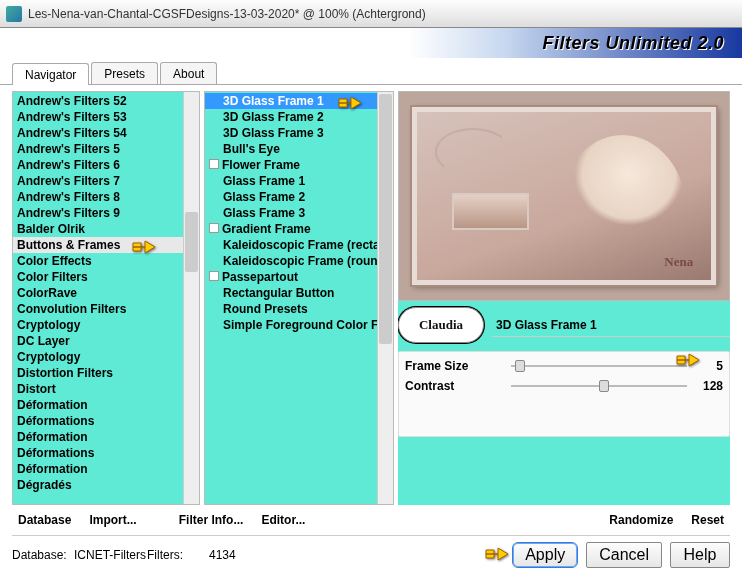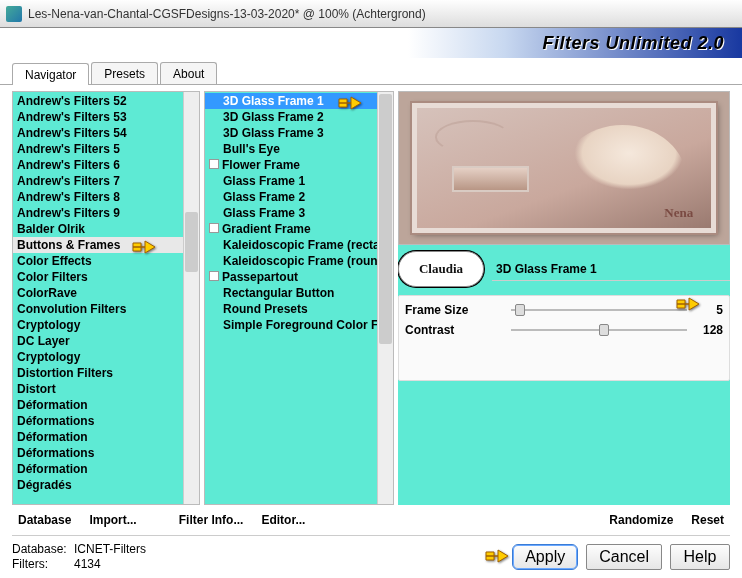--- a/index.html
+++ b/index.html
@@ -17,40 +17,40 @@
 .col1 { width: 188px; display: flex; }
 .col2 { width: 190px; }
 .col3 { flex: 1; border: none; display: flex; flex-direction: column; }
 .listbox { flex: 1; overflow-y: hidden; font-size: 12px; line-height: 16px; color: #000; padding: 1px 0; }
 .listbox .item { padding: 0 4px; white-space: nowrap; cursor: pointer; }
 .listbox .item.selected { background: #3399ff; color: #fff; }
 .listbox .item.hl { background: #e8e8e8; }
 .scrollbar { width: 16px; background: #eee; border-left: 1px solid #ccc; position: relative; }
 .scrollthumb { position: absolute; left: 1px; right: 1px; background: #ccc; border-radius: 2px; }
 .tree-marker { display: inline-block; width: 10px; height: 10px; border: 1px solid #999; margin-right: 3px; font-size: 8px; line-height: 8px; text-align: center; background: #fff; }
-.preview { border: 1px solid #bbb; height: 154px; background: #bca59a; position: relative; display: flex; align-items: center; justify-content: center; }
+.preview { border: 1px solid #bbb; height: 210px; background: #bca59a; position: relative; display: flex; align-items: center; justify-content: center; }
 .preview-img { width: 92%; height: 86%; background: linear-gradient(160deg, #d6c2bb 0%, #c9a89d 60%, #9a7a70 100%); border: 5px solid #e8dcd6; box-shadow: 0 0 0 2px #aa8b80, 2px 2px 6px rgba(0,0,0,0.4); position: relative; overflow: hidden; }
 .head { position: absolute; right: 8%; bottom: 8%; width: 44%; height: 78%; background: radial-gradient(ellipse 60% 55% at 55% 30%, #f5e8dc 0%, #e8d4c3 60%, transparent 70%); border-radius: 50% 50% 45% 45% / 60% 60% 40% 40%; }
 .mini-frame { position: absolute; left: 12%; top: 48%; width: 26%; height: 22%; border: 2px solid #d9cbc3; background: linear-gradient(180deg,#e5d0c5,#b89685); }
 .swirl { position: absolute; left: 6%; top: 10%; width: 26%; height: 28%; border: 2px solid rgba(180,150,140,0.4); border-radius: 50%; border-right-color: transparent; border-bottom-color: transparent; }
 .signature { position: absolute; right: 6%; bottom: 6%; font-family: cursive; font-size: 13px; color: #7a4a42; }
 .badge-row { display: flex; align-items: center; height: 40px; margin-top: 4px; }
 .claudia { width: 86px; height: 36px; background: #fff; border:1px solid #888; border-radius: 18px; display:flex; align-items:center; justify-content:center; font-family: cursive; font-size: 13px; color:#111; box-shadow: 0 0 0 1px #000; margin-right: 8px; }
 .filter-title-box { flex: 1; font-size: 12px; padding: 4px; border-bottom: 1px solid #ccc; }
 .sliders { margin-top: 6px; font-size: 12px; border:1px solid #ddd; padding:4px 6px 40px 6px; background:#fafafa; border-radius:2px; }
 .sliderrow { display: flex; align-items: center; height: 20px; position: relative; }
 .sliderrow .lbl { width: 100px; }
 .sliderrow .track { flex: 1; height: 2px; background: #bbb; position: relative; margin: 0 6px; }
 .sliderrow .thumb { position: absolute; top: -5px; width: 10px; height: 12px; background: #ddd; border: 1px solid #888; border-radius: 2px; }
 .sliderrow .val { width: 30px; text-align: right; }
 .btnrow { display: flex; gap: 6px; padding: 6px 12px; font-size: 12px; align-items: center; }
 .btn { padding: 3px 12px; border: 1px solid #888; background: linear-gradient(#fdfdfd,#e6e6e6); border-radius: 2px; cursor: pointer; min-width: 60px; text-align: center; }
 .btn.primary { border-color: #3a7bd5; box-shadow: 0 0 0 1px #6aa8ff inset; border-radius: 6px; }
 .spacer { flex: 1; }
-.statusbar { padding: 4px 12px 6px 12px; font-size: 12px; display:flex; flex-direction:column; gap:1px; border-top:1px solid #ccc; }
+.statusbar { padding: 4px 12px 6px 12px; font-size: 12px; display:flex; flex-direction:row; gap:1px; border-top:1px solid #ccc; }
 .statusbar .srow { display:flex; }
 .statusbar .slabel { width: 62px; }
 .pointer { position: absolute; width: 26px; height: 20px; z-index: 50; }
 .pointer svg { width: 100%; height: 100%; filter: drop-shadow(1px 1px 1px rgba(0,0,0,0.5)); }
 .divider { height:1px; background:#ccc; margin:0 12px; }
 .bold-link { font-weight: bold; cursor: pointer; padding: 2px 6px; }
 .bottom-buttons { display:flex; gap:8px; padding:6px 12px; align-items:center; }
 </style>
 </head>
 <body>

